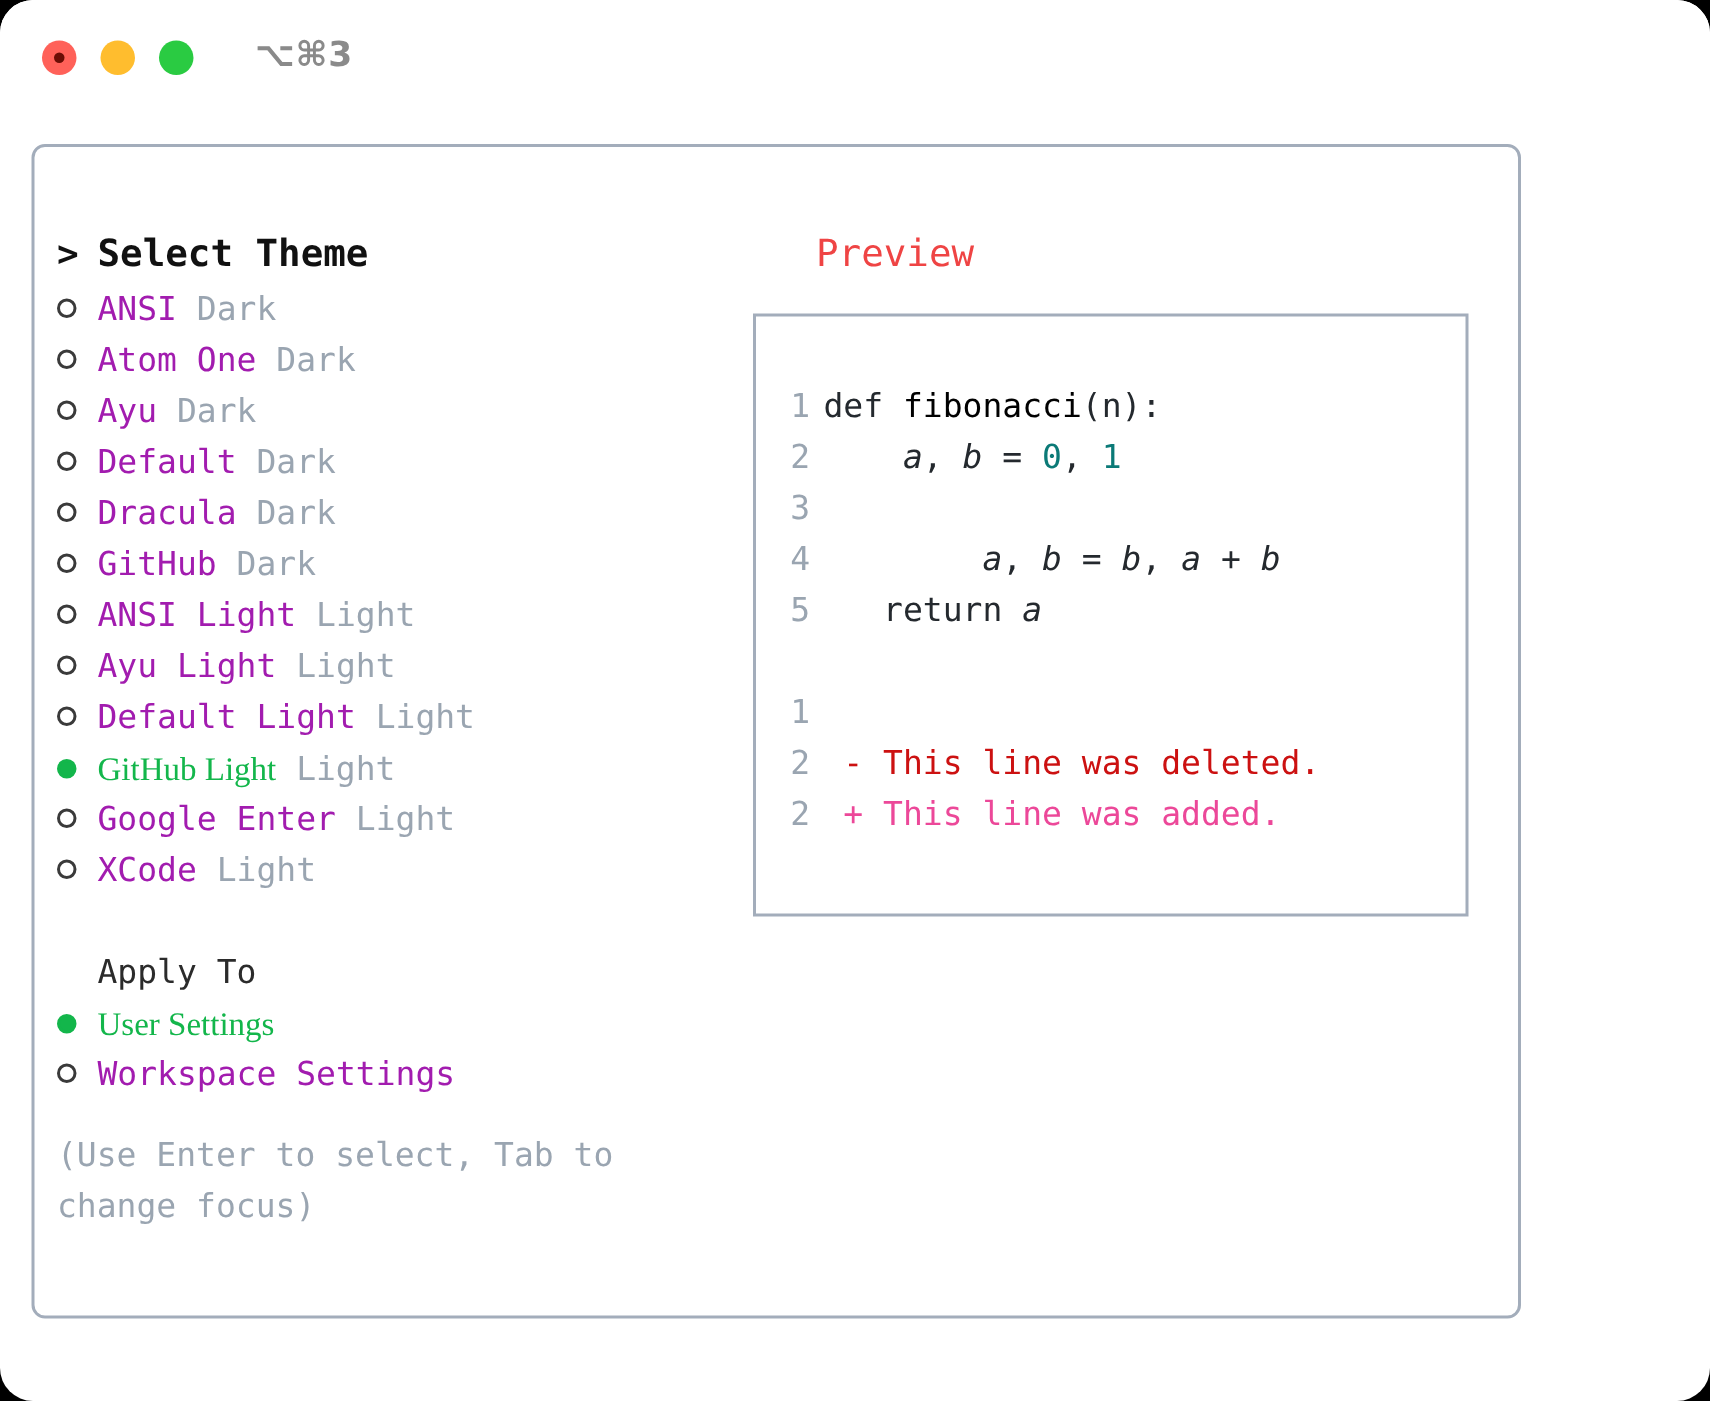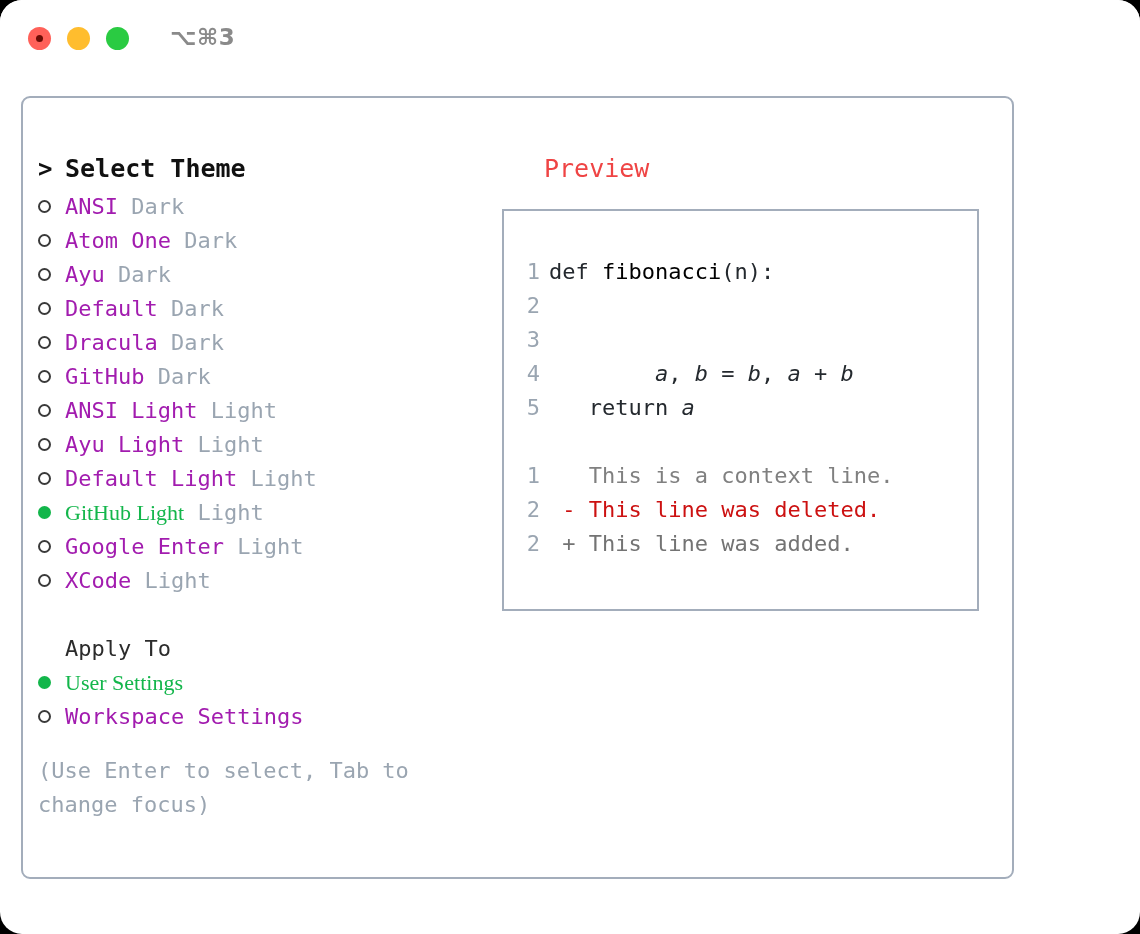--- a/index.html
+++ b/index.html
@@ -189,21 +189,21 @@
   .blank-line { height: 34px; }
 
   .tok-plain   { color: #24292e; }
   .tok-kw      { color: #24292e; }
   .tok-func    { color: #000000; }
   .tok-builtin { color: #1184c4; }
   .tok-num     { color: #0b7a77; }
   .tok-var     { color: #24292e; font-style: italic; }
   .tok-ctx     { color: #808080; }
   .tok-del     { color: #cc1111; }
-  .tok-add     { color: #737373; }
+  .tok-add     { color: #ec4899; }
 </style>
 </head>
 <body>
 
 <div id="window">
 
   <div id="titlebar">
     <div class="traffic" id="dot-close"></div>
     <div class="traffic" id="dot-min"></div>
     <div class="traffic" id="dot-max"></div>
@@ -248,28 +248,28 @@
 
       <div id="hint">(Use Enter to select, Tab to change focus)</div>
     </div>
 
     <div id="right-col">
       <div id="preview-title">Preview</div>
 
       <div id="preview-box">
         <div id="code-rows">
             <div class="code-line"><span class="lineno">1</span><span class="code-text"><span class="tok-kw">def </span><span class="tok-func">fibonacci</span><span class="tok-plain">(n):</span></span></div>
-            <div class="code-line"><span class="lineno">2</span></div>
+            <div class="code-line"><span class="lineno">2</span><span class="code-text"><span class="tok-plain">    </span><span class="tok-var">a</span><span class="tok-plain">, </span><span class="tok-var">b</span><span class="tok-plain"> = </span><span class="tok-num">0</span><span class="tok-plain">, </span><span class="tok-num">1</span></span></div>
             <div class="code-line"><span class="lineno">3</span></div>
             <div class="code-line"><span class="lineno">4</span><span class="code-text"><span class="tok-plain">        </span><span class="tok-var">a</span><span class="tok-plain">, </span><span class="tok-var">b</span><span class="tok-plain"> = </span><span class="tok-var">b</span><span class="tok-plain">, </span><span class="tok-var">a</span><span class="tok-plain"> + </span><span class="tok-var">b</span></span></div>
             <div class="code-line"><span class="lineno">5</span><span class="code-text"><span class="tok-plain">   return </span><span class="tok-var">a</span></span></div>
           </div>
         <div class="blank-line"></div>
         <div id="diff-rows">
-            <div class="code-line"><span class="lineno">1</span><span class="code-text"><span class="tok-ctx">   This is a context line.</span></span></div>
+            <div class="code-line"><span class="lineno">1</span></div>
             <div class="code-line"><span class="lineno">2</span><span class="code-text"><span class="tok-del"> - This line was deleted.</span></span></div>
             <div class="code-line"><span class="lineno">2</span><span class="code-text"><span class="tok-add"> + This line was added.</span></span></div>
           </div>
       </div>
     </div>
 
   </div>
 </div>
 
 </body></html>

